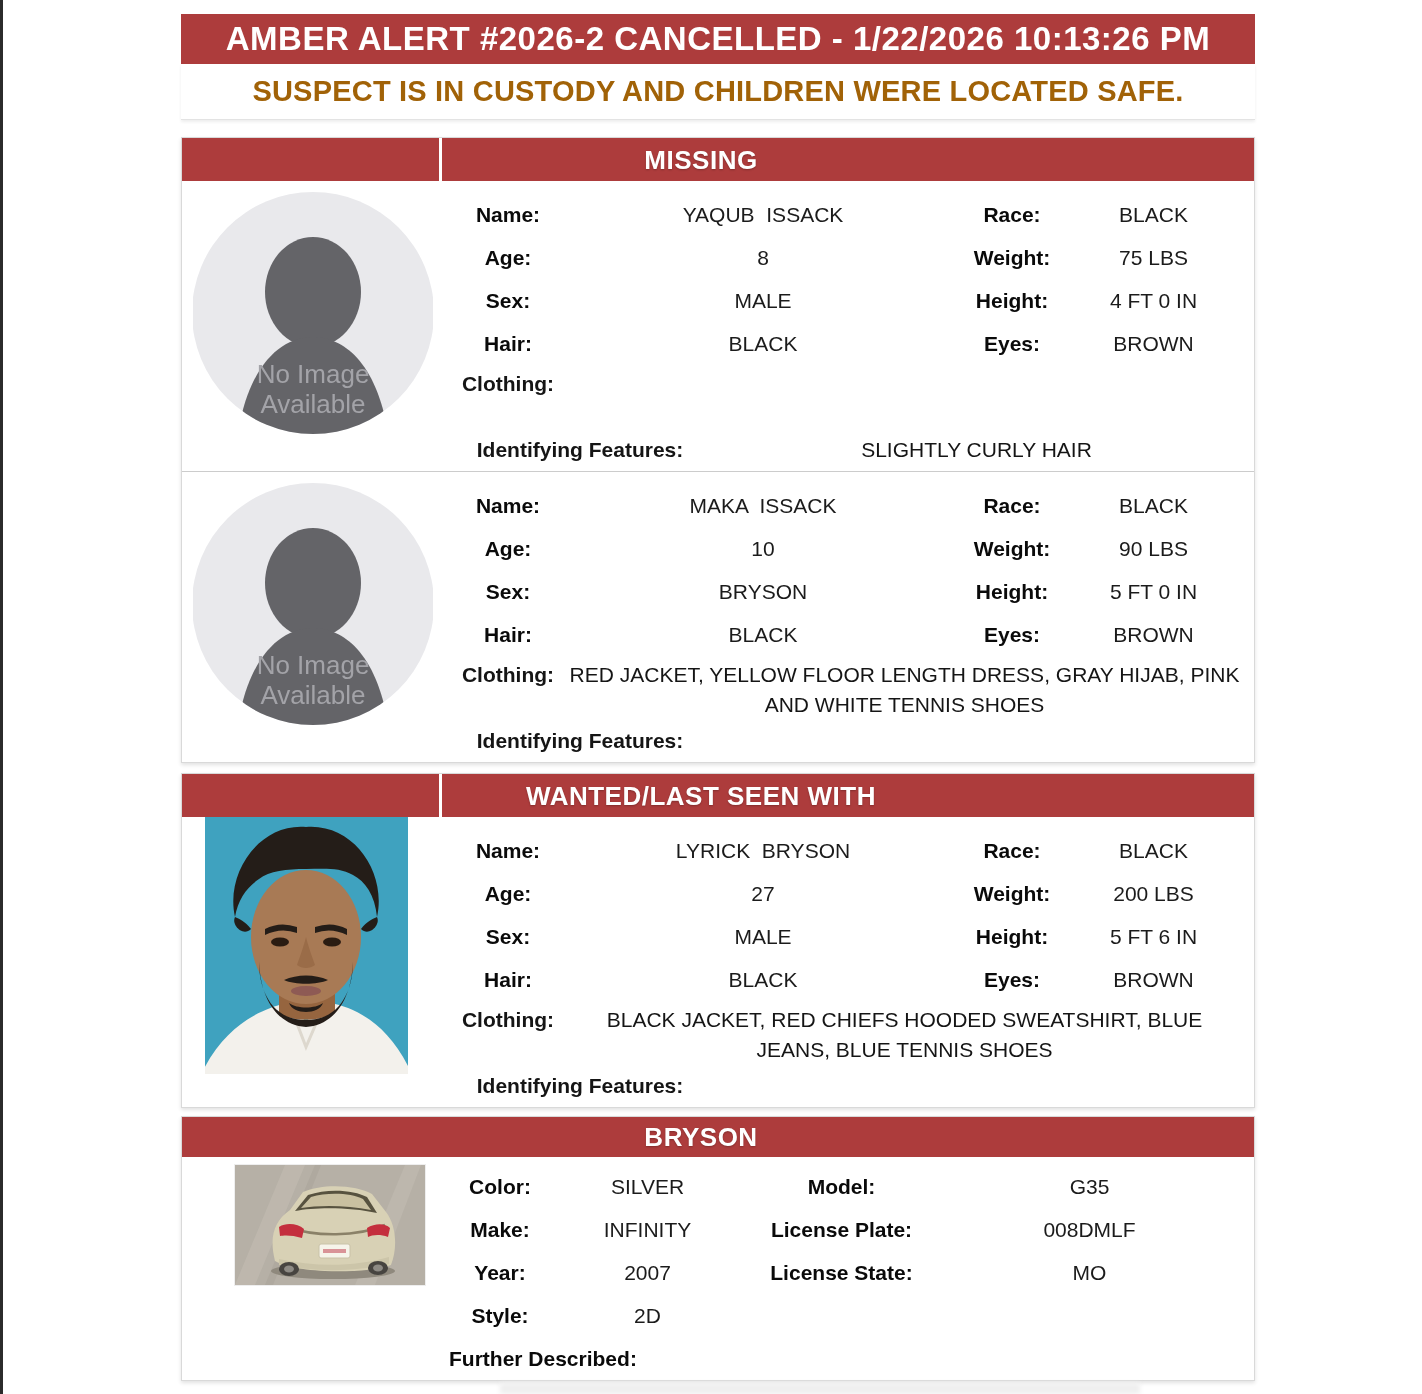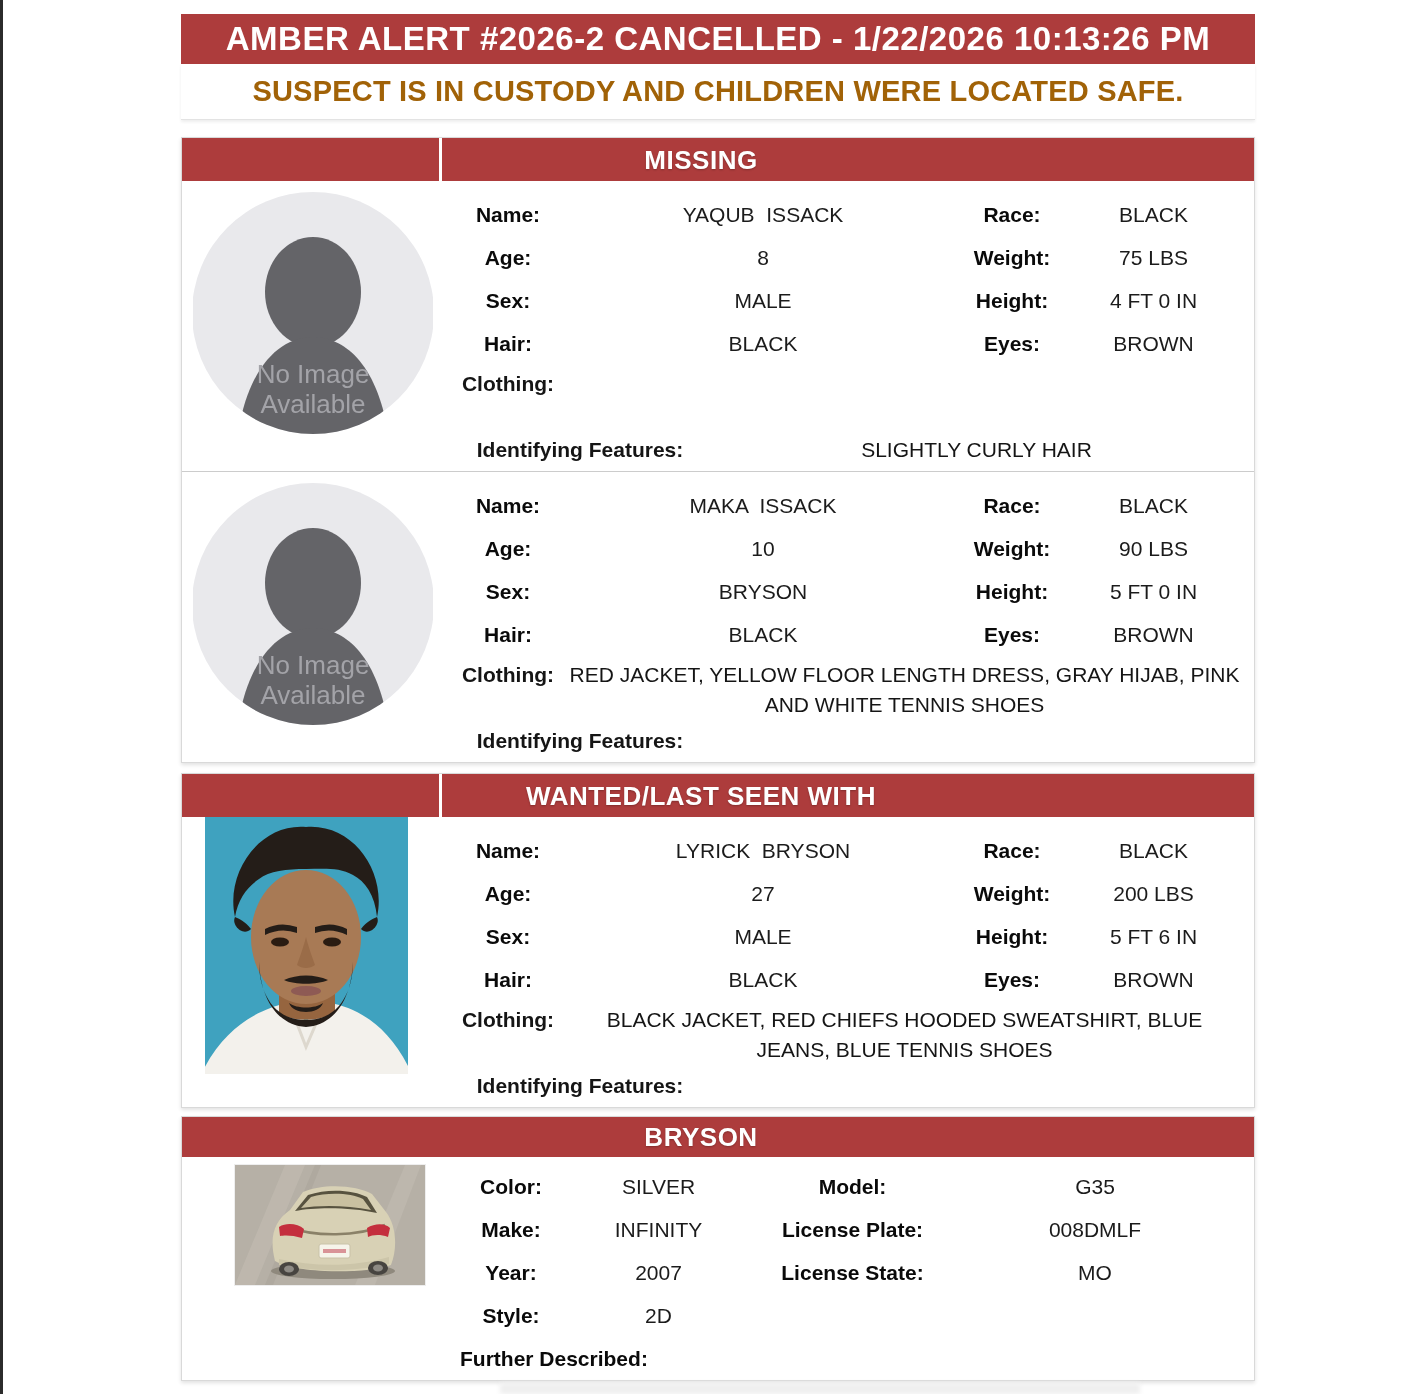--- a/index.html
+++ b/index.html
@@ -62,21 +62,21 @@
   .l2{width:110px;flex:0 0 auto;}
   .v2{flex:1;}
   .crow{display:flex;align-items:flex-start;min-height:64px;padding-top:4px;font-size:21px;}
   .lc{width:122px;flex:0 0 auto;font-weight:bold;line-height:30px;}
   .vc{flex:1;line-height:30px;}
   .irow{display:flex;align-items:center;height:42px;font-size:21px;}
   .li{width:266px;flex:0 0 auto;font-weight:bold;}
   .vi{flex:1;}
 
   
-  .veh-row-area{display:flex;min-height:221px;gap:11px;}
+  .veh-row-area{display:flex;min-height:221px;}
   .veh-fields{flex:1;padding:8px 14px 0 5px;}
   .vrow{display:flex;align-items:center;height:43px;font-size:21px;}
   .vl1{width:102px;flex:0 0 auto;}
   .vv1{width:193px;flex:0 0 auto;}
   .vl2{width:195px;flex:0 0 auto;}
   .vv2{flex:1;}
 
   .placeholder-wrap{position:absolute;left:11px;top:6px;width:240px;height:252px;}
   .mug-wrap{position:absolute;left:23px;top:0px;width:203px;height:257px;}
   .car-wrap{position:absolute;left:53px;top:8px;width:190px;height:120px;box-shadow:0 0 0 1px #eee;}

